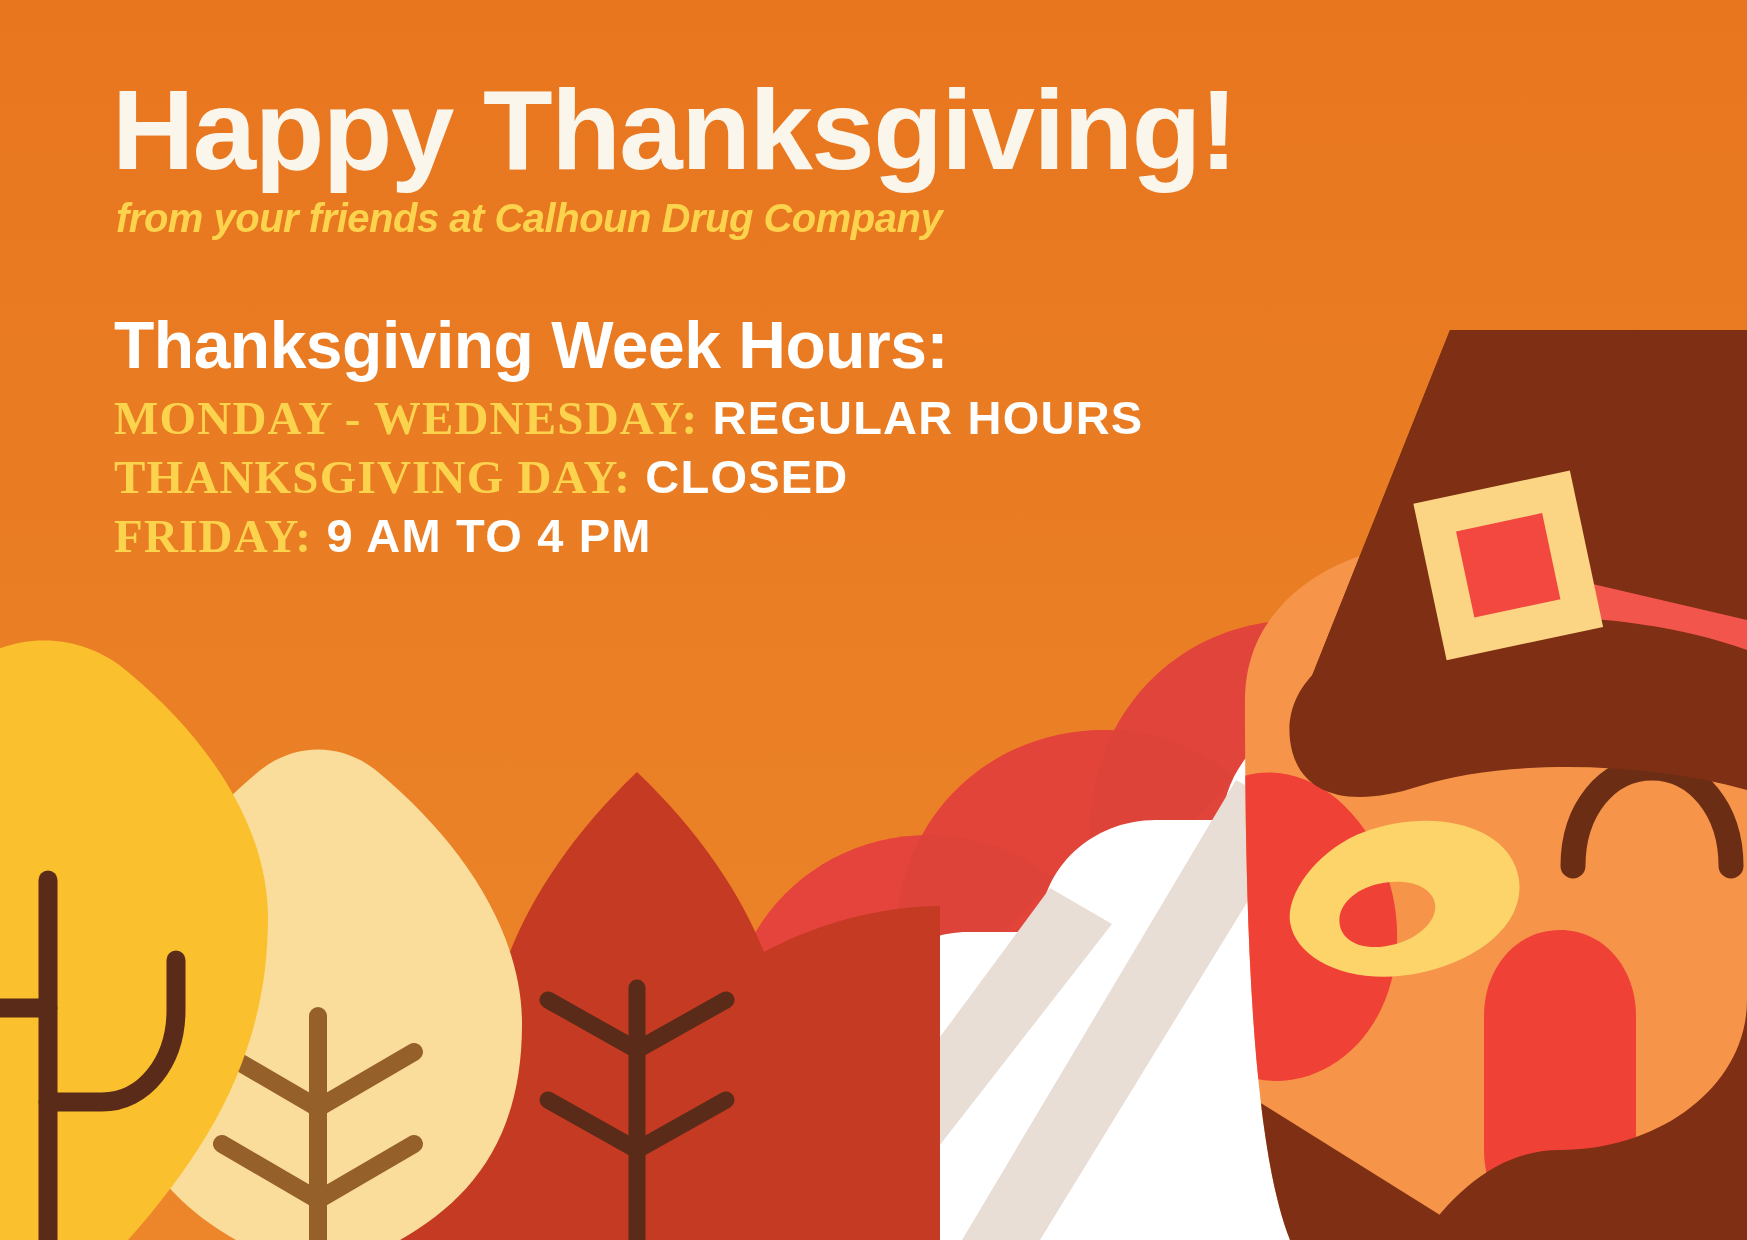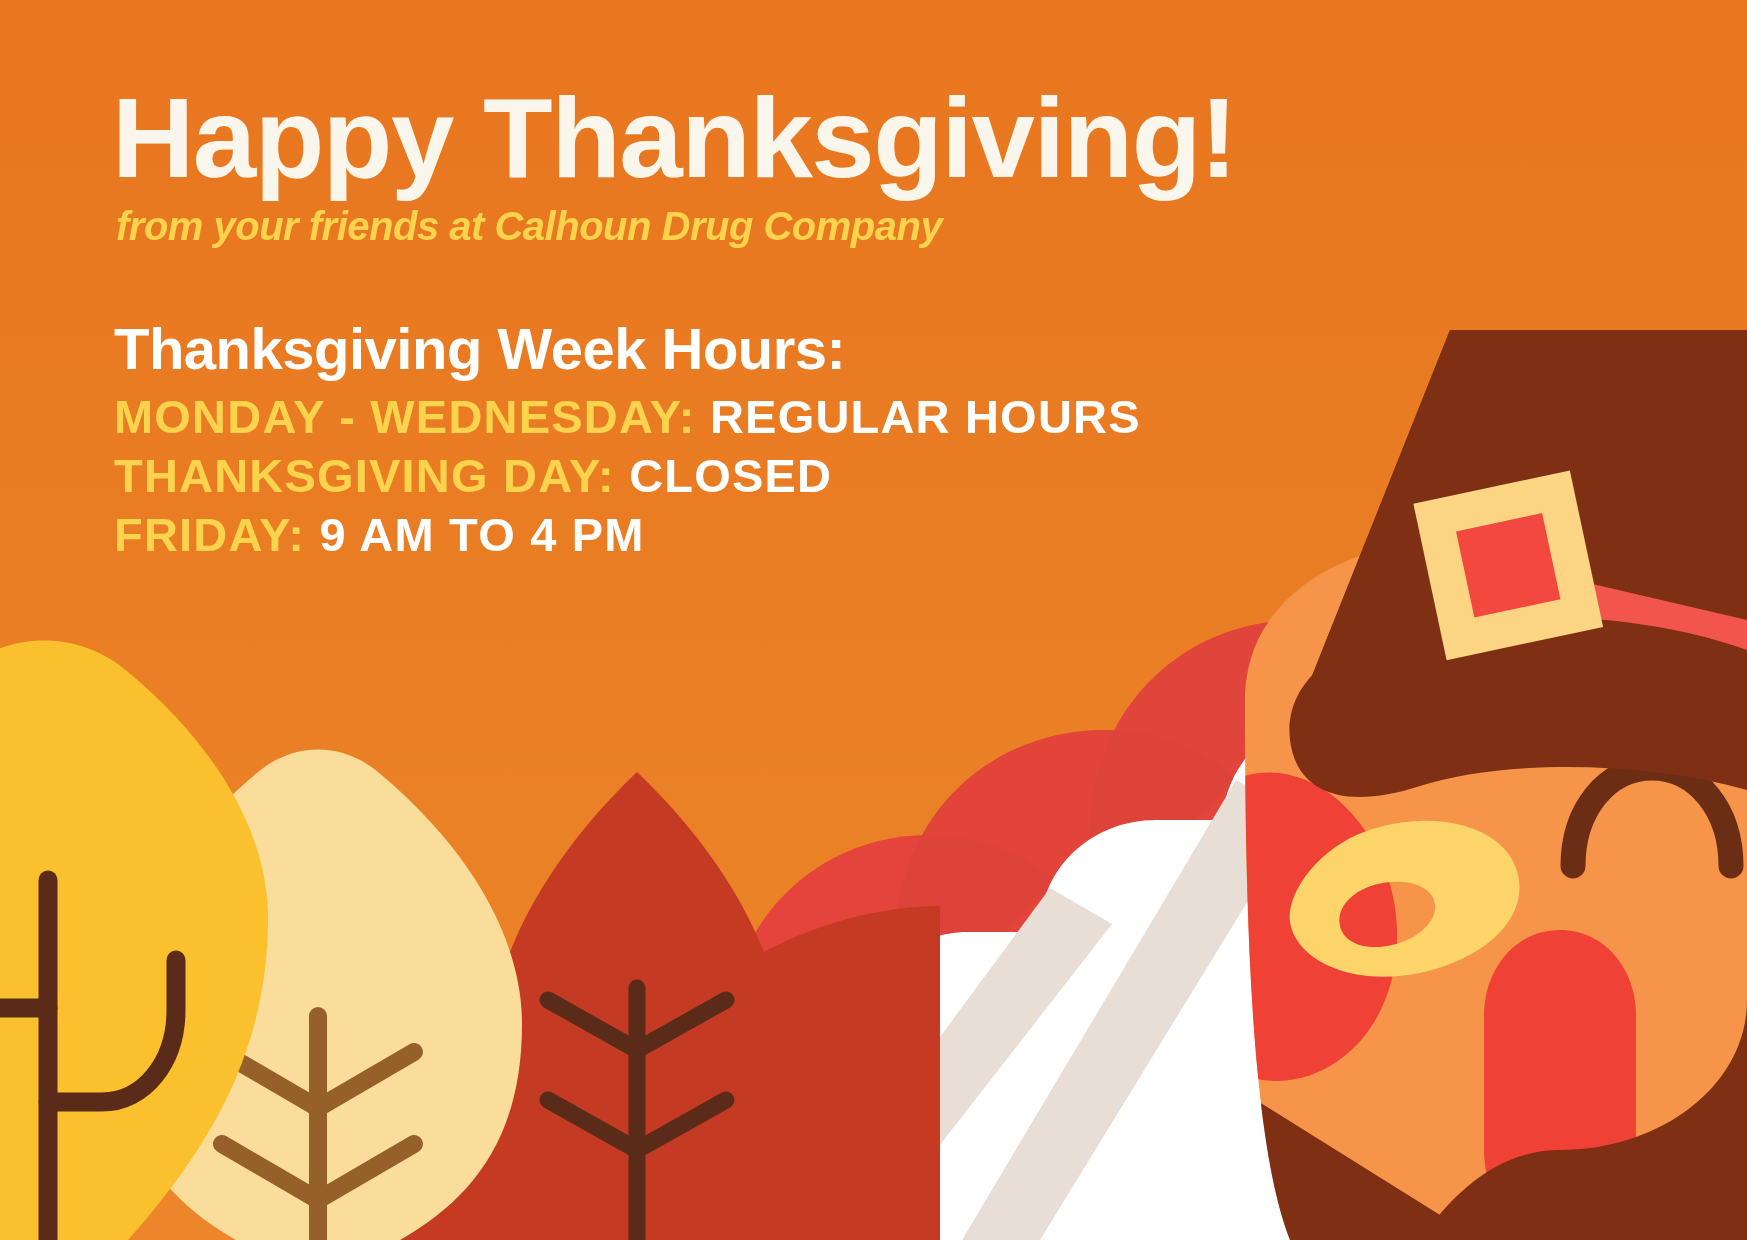--- a/index.html
+++ b/index.html
@@ -23,21 +23,21 @@
     inset: 0;
     width: 1747px;
     height: 1240px;
     pointer-events: none;
   }
 
   
   .text-layer {
     position: absolute;
     left: 112px;
-    top: 80px;
+    top: 72px;
     width: 1200px;
     z-index: 5;
   }
 
   .headline {
     font-family: "Liberation Sans", sans-serif;
     font-size: 114px;
     font-weight: bold;
     line-height: 1.02;
     letter-spacing: -1.5px;
@@ -52,21 +52,21 @@
     font-weight: bold;
     font-style: italic;
     letter-spacing: -0.5px;
     color: #FCD34D;
     margin: 8px 0 0 4px;
     white-space: nowrap;
   }
 
   .hours-title {
     font-family: "Liberation Sans", sans-serif;
-    font-size: 58px;
+    font-size: 66px;
     font-weight: bold;
     letter-spacing: -0.5px;
     color: #FFFFFF;
     margin: 66px 0 6px 2px;
     white-space: nowrap;
   }
 
   .hours-list {
     margin: 0;
     padding: 0;
@@ -78,20 +78,21 @@
     font-size: 47px;
     font-weight: bold;
     letter-spacing: 1.2px;
     line-height: 1.25;
     white-space: nowrap;
     margin-left: 2px;
   }
 
   .hours-day {
     color: #FCD34D;
+    font-family: Liberation Serif, serif;
   }
 
   .hours-value {
     color: #FFFFFF;
     text-align: center;
   }
 </style>
 </head>
 <body>
 

